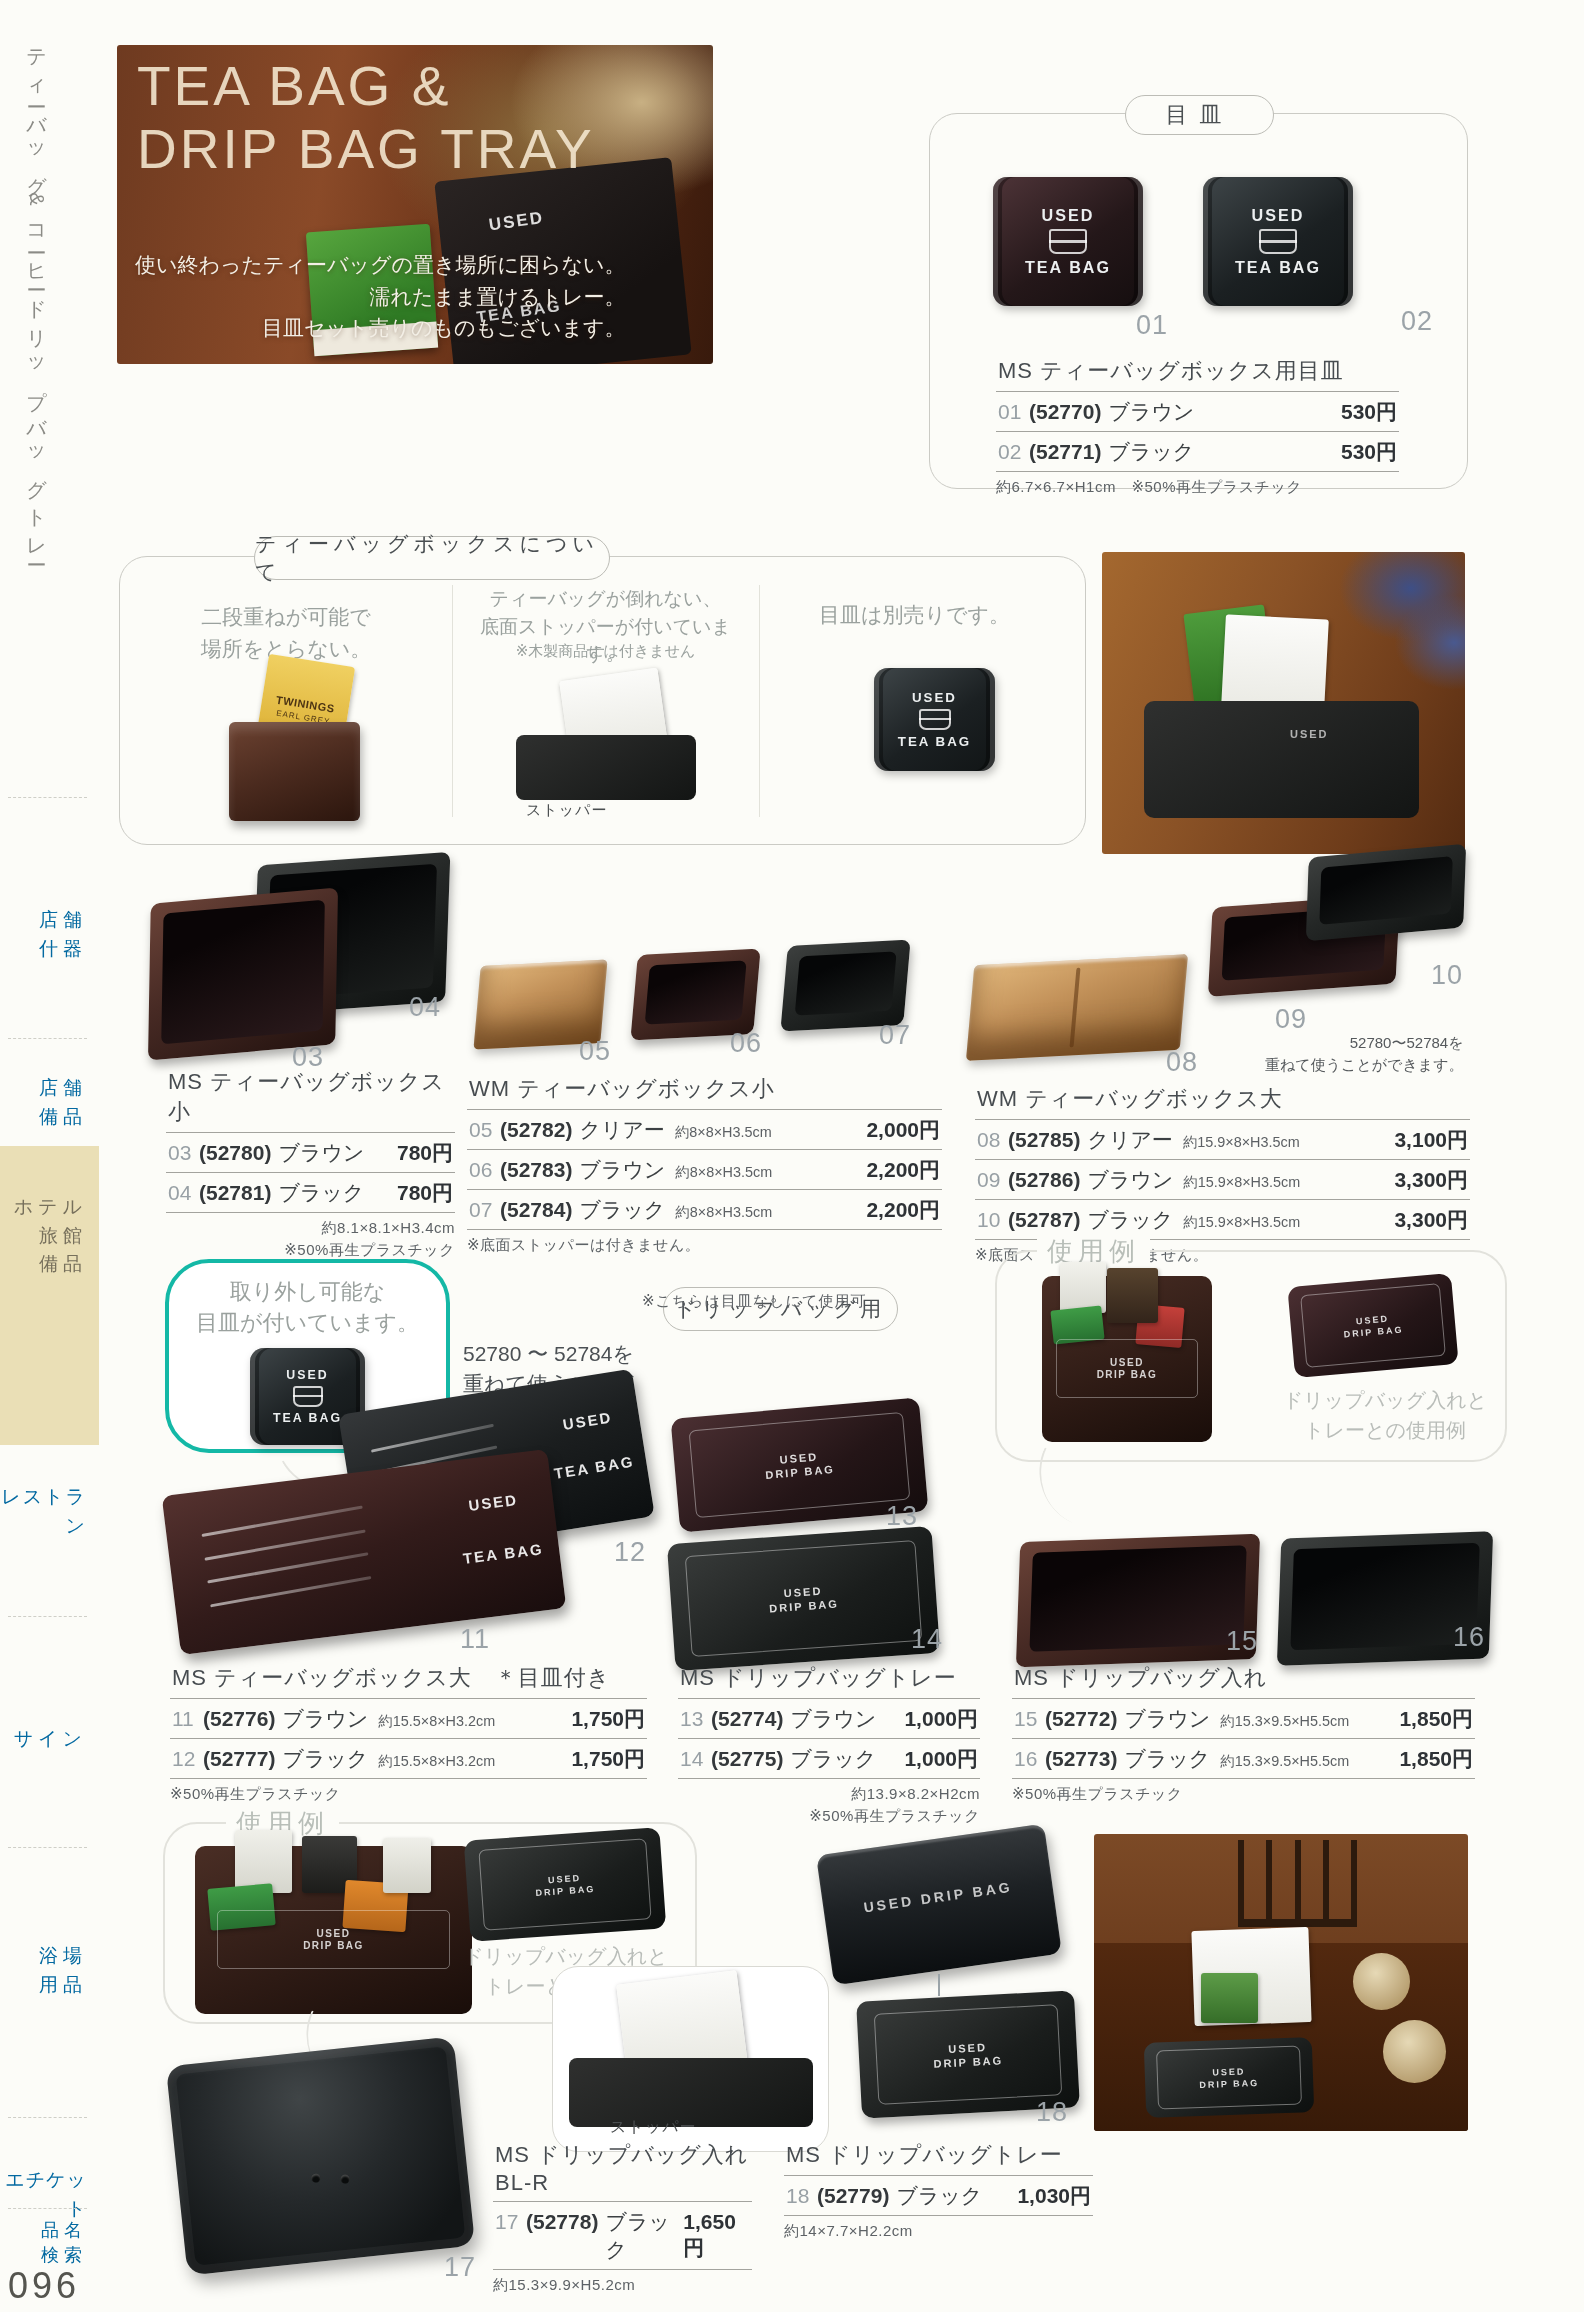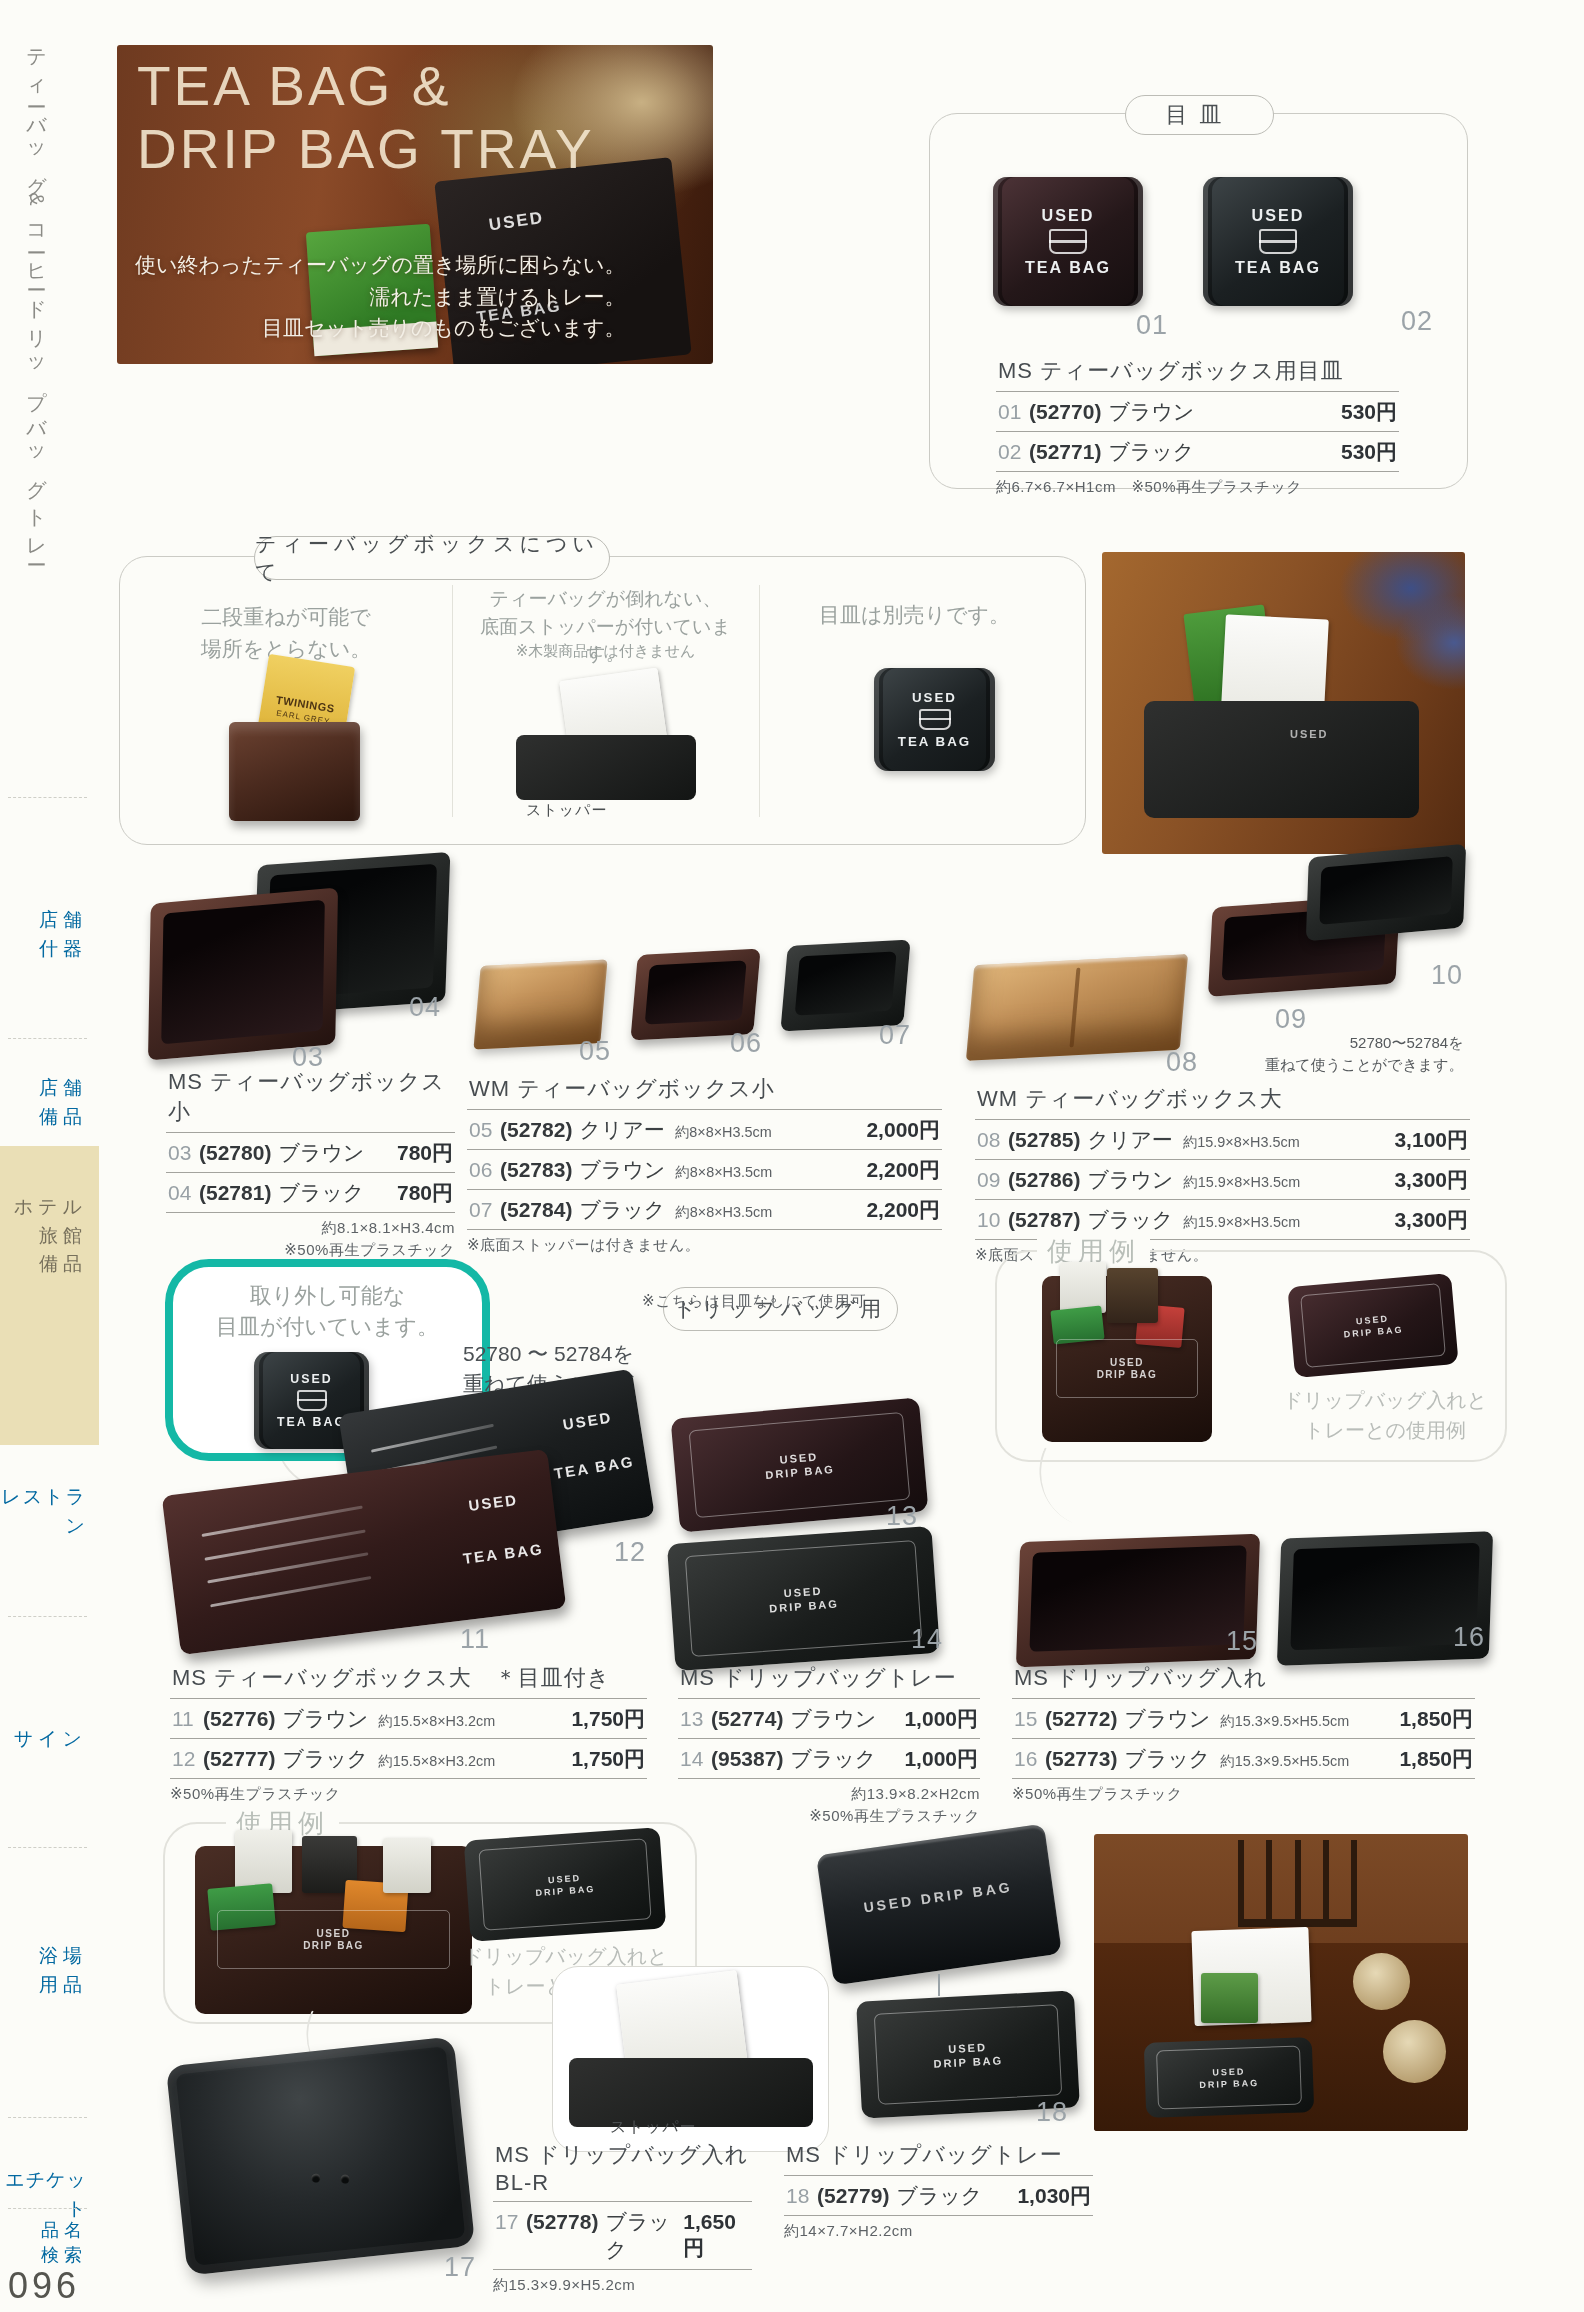--- a/index.html
+++ b/index.html
@@ -35,21 +35,21 @@
     radial-gradient(ellipse 99px 79px at 97% 30%, #49598f 0%, rgba(73,89,143,0) 60%),
     linear-gradient(115deg,#a4682f 0%,#8a5226 40%,#6e3c1a 75%,#542b11 100%);}
   .photo-bottom{left:1094px;top:1834px;width:374px;height:297px;background:
     linear-gradient(180deg,#7c4a26 0%,#6b3c1d 45%,#46230f 100%);}
 
   
   .pill{position:absolute;display:flex;align-items:center;justify-content:center;background:#fcfcf8;border:1px solid #bcbcb6;border-radius:24px;color:#4a4f52;font-size:21px;letter-spacing:6px;}
   .panel{position:absolute;border:1px solid #cbcbc5;border-radius:28px;}
   .upanel{position:absolute;border:2px solid #e2e2dc;border-radius:34px;}
   .ulabel{position:absolute;background:#fcfcf8;padding:0 10px;color:#b8beb8;font-size:26px;letter-spacing:5px;}
-  .bubble{position:absolute;border:8px solid #14b8a6;border-radius:44px;background:#fff;padding-left:32px;}
+  .bubble{position:absolute;border:4px solid #14b8a6;border-radius:44px;background:#fff;}
   .tail{position:absolute;width:57px;height:57px;border-left:2px solid #e4e4df;border-radius:0 0 0 69px;}
   .vsep{position:absolute;width:1px;background:#e2e2da;}
 
   
   .tblock{position:absolute;color:#3f4448;}
   .ptitle{font-size:22px;color:#474c50;letter-spacing:1px;padding:0 2px 5px;border-bottom:1px solid #a3a39e;}
   .prow{display:flex;align-items:baseline;padding:6px 2px 5px;border-bottom:1px solid #a3a39e;font-size:21px;}
   .pnum{color:#98a0a5;margin-right:5px;min-width:26px;}
   .pcode{font-weight:bold;color:#34383b;}
   .pcolor{margin-left:7px;color:#3c4043;}
@@ -444,21 +444,21 @@
   <div class="tblock" style="left:678px;top:1663px;width:302px">
     <div class="ptitle">MS ドリップバッグトレー</div>
     <div class="prow">
       <span class="pnum">13</span>
       <span class="pcode">(52774)</span>
       <span class="pcolor">ブラウン</span>
       <span class="pprice">1,000円</span>
     </div>
     <div class="prow">
       <span class="pnum">14</span>
-      <span class="pcode">(95387)</span>
+      <span class="pcode">(52775)</span>
       <span class="pcolor">ブラック</span>
       <span class="pprice">1,000円</span>
     </div>
     <div class="pnote ml">約13.9×8.2×H2cm
 ※50%再生プラスチック</div>
   </div>
 
   <div class="tblock" style="left:1012px;top:1663px;width:463px">
     <div class="ptitle">MS ドリップバッグ入れ</div>
     <div class="prow">

